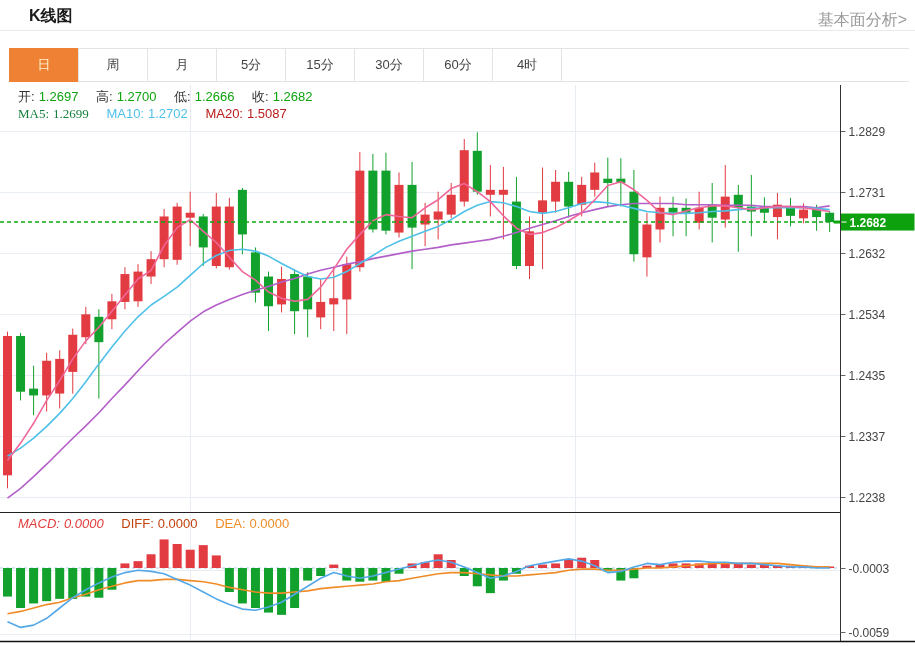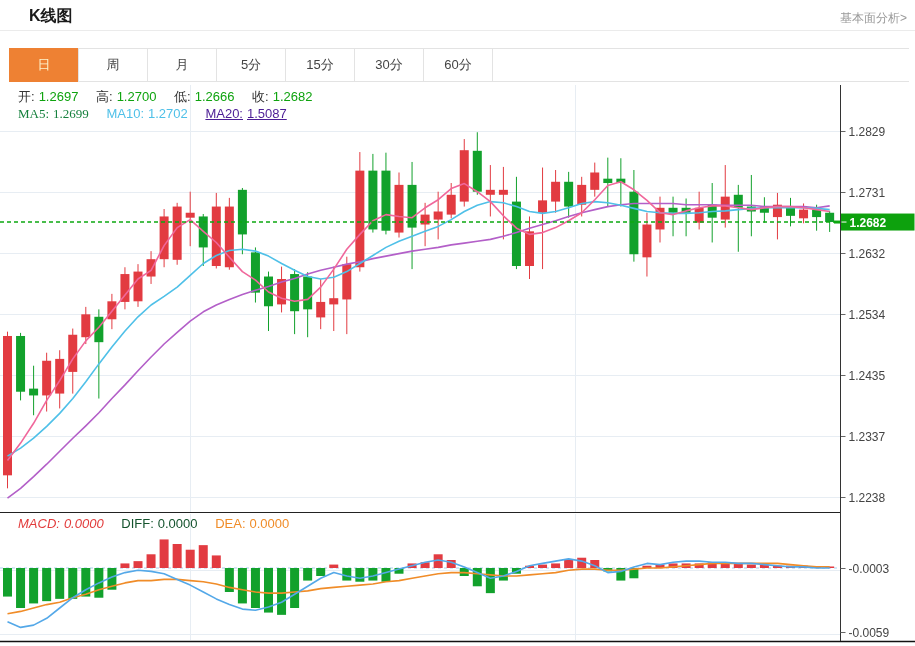--- a/index.html
+++ b/index.html
@@ -1,54 +1,55 @@
 <!DOCTYPE html>
 <html><head>
 <meta charset="utf-8">
 <style>
   html,body{margin:0;padding:0;background:#fff;}
   body{width:915px;height:646px;position:relative;overflow:hidden;
        font-family:"Liberation Sans","DejaVu Sans",sans-serif;}
   .page-title{position:absolute;left:18px;top:6px;font-size:16px;font-weight:bold;color:#1a1a1a;margin-left:11px;}
-  .top-link{position:absolute;right:8px;top:10px;font-size:12px;color:#999;text-decoration:none;cursor:pointer;}
+  .top-link{position:absolute;right:8px;top:10px;font-size:16px;color:#999;text-decoration:none;cursor:pointer;}
   .title-sep{position:absolute;left:0;right:0;top:30px;height:1px;background:#ebebeb;}
   .tabbar{position:absolute;left:9px;right:6px;top:48px;height:34px;display:flex;}
   .tab{width:70px;box-sizing:border-box;border:1px solid #e3e3e3;margin-left:-1px;
        text-align:center;line-height:32px;font-size:13px;color:#444;background:#fff;cursor:pointer;}
   .tab:first-child{margin-left:0;}
   .tab.active{background:#ee8133;border-color:#ee8133;color:#fdf3cb;}
   .tab-filler{flex:1;box-sizing:border-box;border-top:1px solid #e3e3e3;border-bottom:1px solid #e3e3e3;margin-left:-1px;}
   .chart-wrap{position:absolute;left:0;top:85px;width:915px;height:561px;}
   #chart-svg{position:absolute;left:0;top:0;}
   .readout{position:absolute;font-size:13px;z-index:5;white-space:nowrap;}
   .readout span{margin-right:4px;}
   .readout .gap{margin-right:14px;}
   .lbl{color:#333;}
   .val-green{color:#0fa30f;}
   .ohlc-row{left:18px;top:3px;}
   .ma-row{left:18px;top:21px;}
-  .ma5{color:#15803d;font-family:Liberation Serif, serif;} .ma10{color:#4fc0e8;margin-top:28px;} .ma20{color:#4c1d95;text-decoration:underline;}
+  .ma5{color:#15803d;font-family:Liberation Serif, serif;} .ma10{color:#4fc0e8;margin-top:28px;} .ma20{color:#b91c1c;}
   .macd-row{left:18px;top:431px;}
-  .macd-m{color:#e23b3b;font-style:italic;} .macd-diff{color:#14532d;} .macd-dea{color:#f08c28;}
+  .macd-m{color:#e23b3b;font-style:italic;} .macd-diff{color:#c2410c;} .macd-dea{color:#f08c28;}
 </style>
 </head>
 <body>
 
 <div class="page-title">K线图</div>
 <a class="top-link">基本面分析&gt;</a>
 <div class="title-sep"></div>
 
 <div class="tabbar">
   <div class="tab active">日</div>
   <div class="tab">周</div>
   <div class="tab">月</div>
   <div class="tab">5分</div>
   <div class="tab">15分</div>
   <div class="tab">30分</div>
   <div class="tab">60分</div>
+  <div class="tab">4时</div>
   <div class="tab-filler"></div>
 </div>
 
 <div class="chart-wrap">
   <svg id="chart-svg" width="915" height="561" viewBox="0 85 915 561">
       <line x1="190.5" y1="85" x2="190.5" y2="512" stroke="#e7edf3" stroke-width="1"></line>
       <line x1="190.5" y1="514" x2="190.5" y2="640" stroke="#e7edf3" stroke-width="1"></line>
       <line x1="575.5" y1="85" x2="575.5" y2="512" stroke="#e7edf3" stroke-width="1"></line>
       <line x1="575.5" y1="514" x2="575.5" y2="640" stroke="#e7edf3" stroke-width="1"></line>
       <line x1="0" y1="131.5" x2="840" y2="131.5" stroke="#e7edf3" stroke-width="1"></line>

